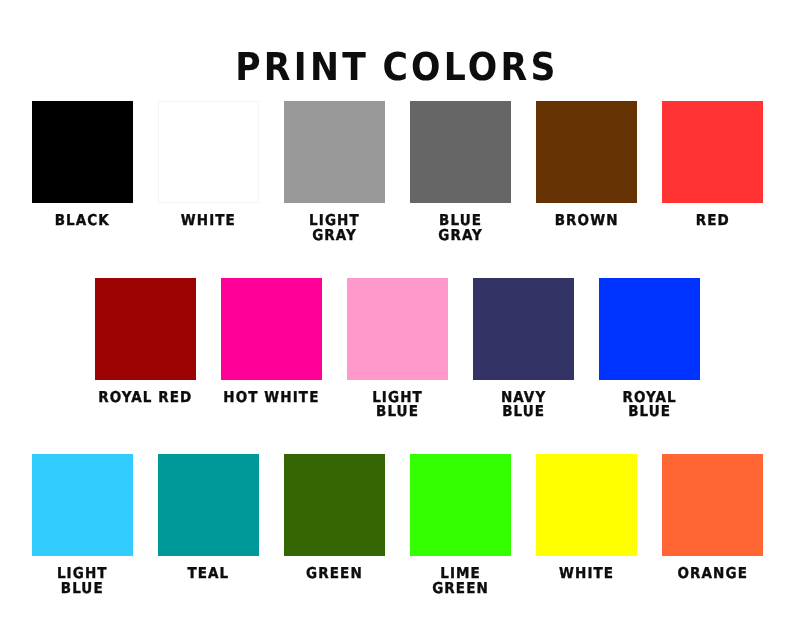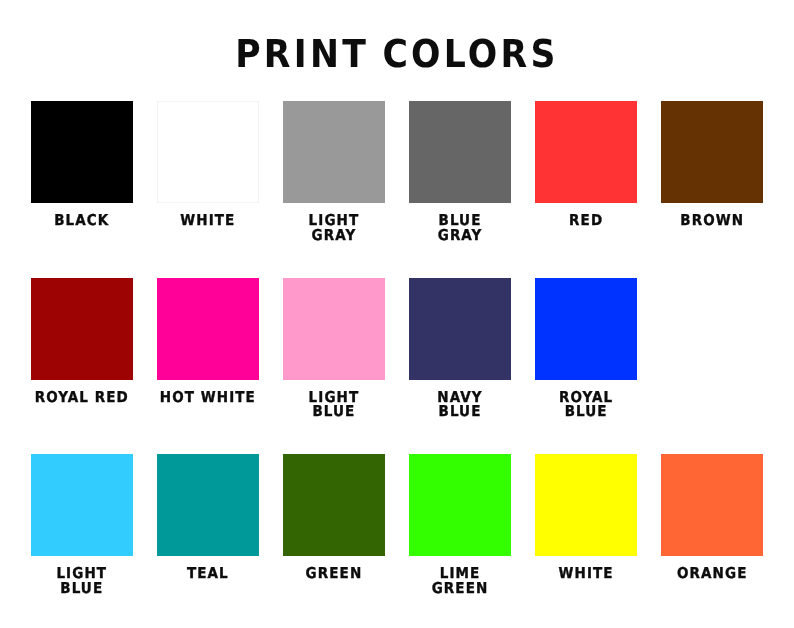--- a/index.html
+++ b/index.html
@@ -7,30 +7,30 @@
   body {
     width:794px; height:628px;
     background:#ffffff;
     font-family:"DejaVu Sans", sans-serif;
     overflow:hidden;
     -webkit-font-smoothing:antialiased;
     text-rendering:geometricPrecision;
   }
   .page { position:relative; width:794px; height:628px; background:#ffffff; }
   .title {
-    position:absolute; left:0; top:37px; width:794px; padding-left:0; box-sizing:border-box;
+    position:absolute; left:0; top:50px; width:794px; padding-left:0; box-sizing:border-box;
     text-align:center;
     font-size:38.5px; font-weight:700;
     font-family:"DejaVu Sans Condensed","DejaVu Sans",sans-serif;
     letter-spacing:3.3px; word-spacing:-2.2px;
     color:#0d0d0d;
     line-height:36px;
   }
   .grid { position:absolute; left:31px; top:101px; width:733px; }
-  .row { display:flex; height:176.5px; }
+  .row { display:flex; height:176.5px;justify-content:center; }
   .cell { width:101.5px; margin-right:24.6px; }
   .cell:last-child { margin-right:0; }
   .swatch { width:101.5px; height:102px; }
   .swatch.bordered { box-sizing:border-box; border:1px solid #f4f4f4; }
   .label {
     margin-top:10px; text-align:center;
     font-size:15px; font-weight:700;
     font-family:"DejaVu Sans Condensed","DejaVu Sans",sans-serif;
     letter-spacing:1.1px; color:#0d0d0d;
     -webkit-text-stroke:0.35px #0d0d0d;
@@ -64,29 +64,29 @@
           </div>
         </div>
         <div class="cell">
           <div class="swatch" title="#666666" style="background: rgb(102, 102, 102);"></div>
           <div class="label">
             <div>BLUE</div>
             <div>GRAY</div>
           </div>
         </div>
         <div class="cell">
+          <div class="swatch" title="#653203" style="background: rgb(101, 50, 3);"></div>
+          <div class="label">
+            <div>BROWN</div>
+          </div>
+        </div>
+        <div class="cell">
           <div class="swatch" title="#FF3333" style="background: rgb(255, 51, 51);"></div>
           <div class="label">
             <div>RED</div>
-          </div>
-        </div>
-        <div class="cell">
-          <div class="swatch" title="#653203" style="background: rgb(101, 50, 3);"></div>
-          <div class="label">
-            <div>BROWN</div>
           </div>
         </div>
       </div>
       <div class="row">
         <div class="cell">
           <div class="swatch" title="#9D0303" style="background: rgb(157, 3, 3);"></div>
           <div class="label">
             <div>ROYAL RED</div>
           </div>
         </div>

